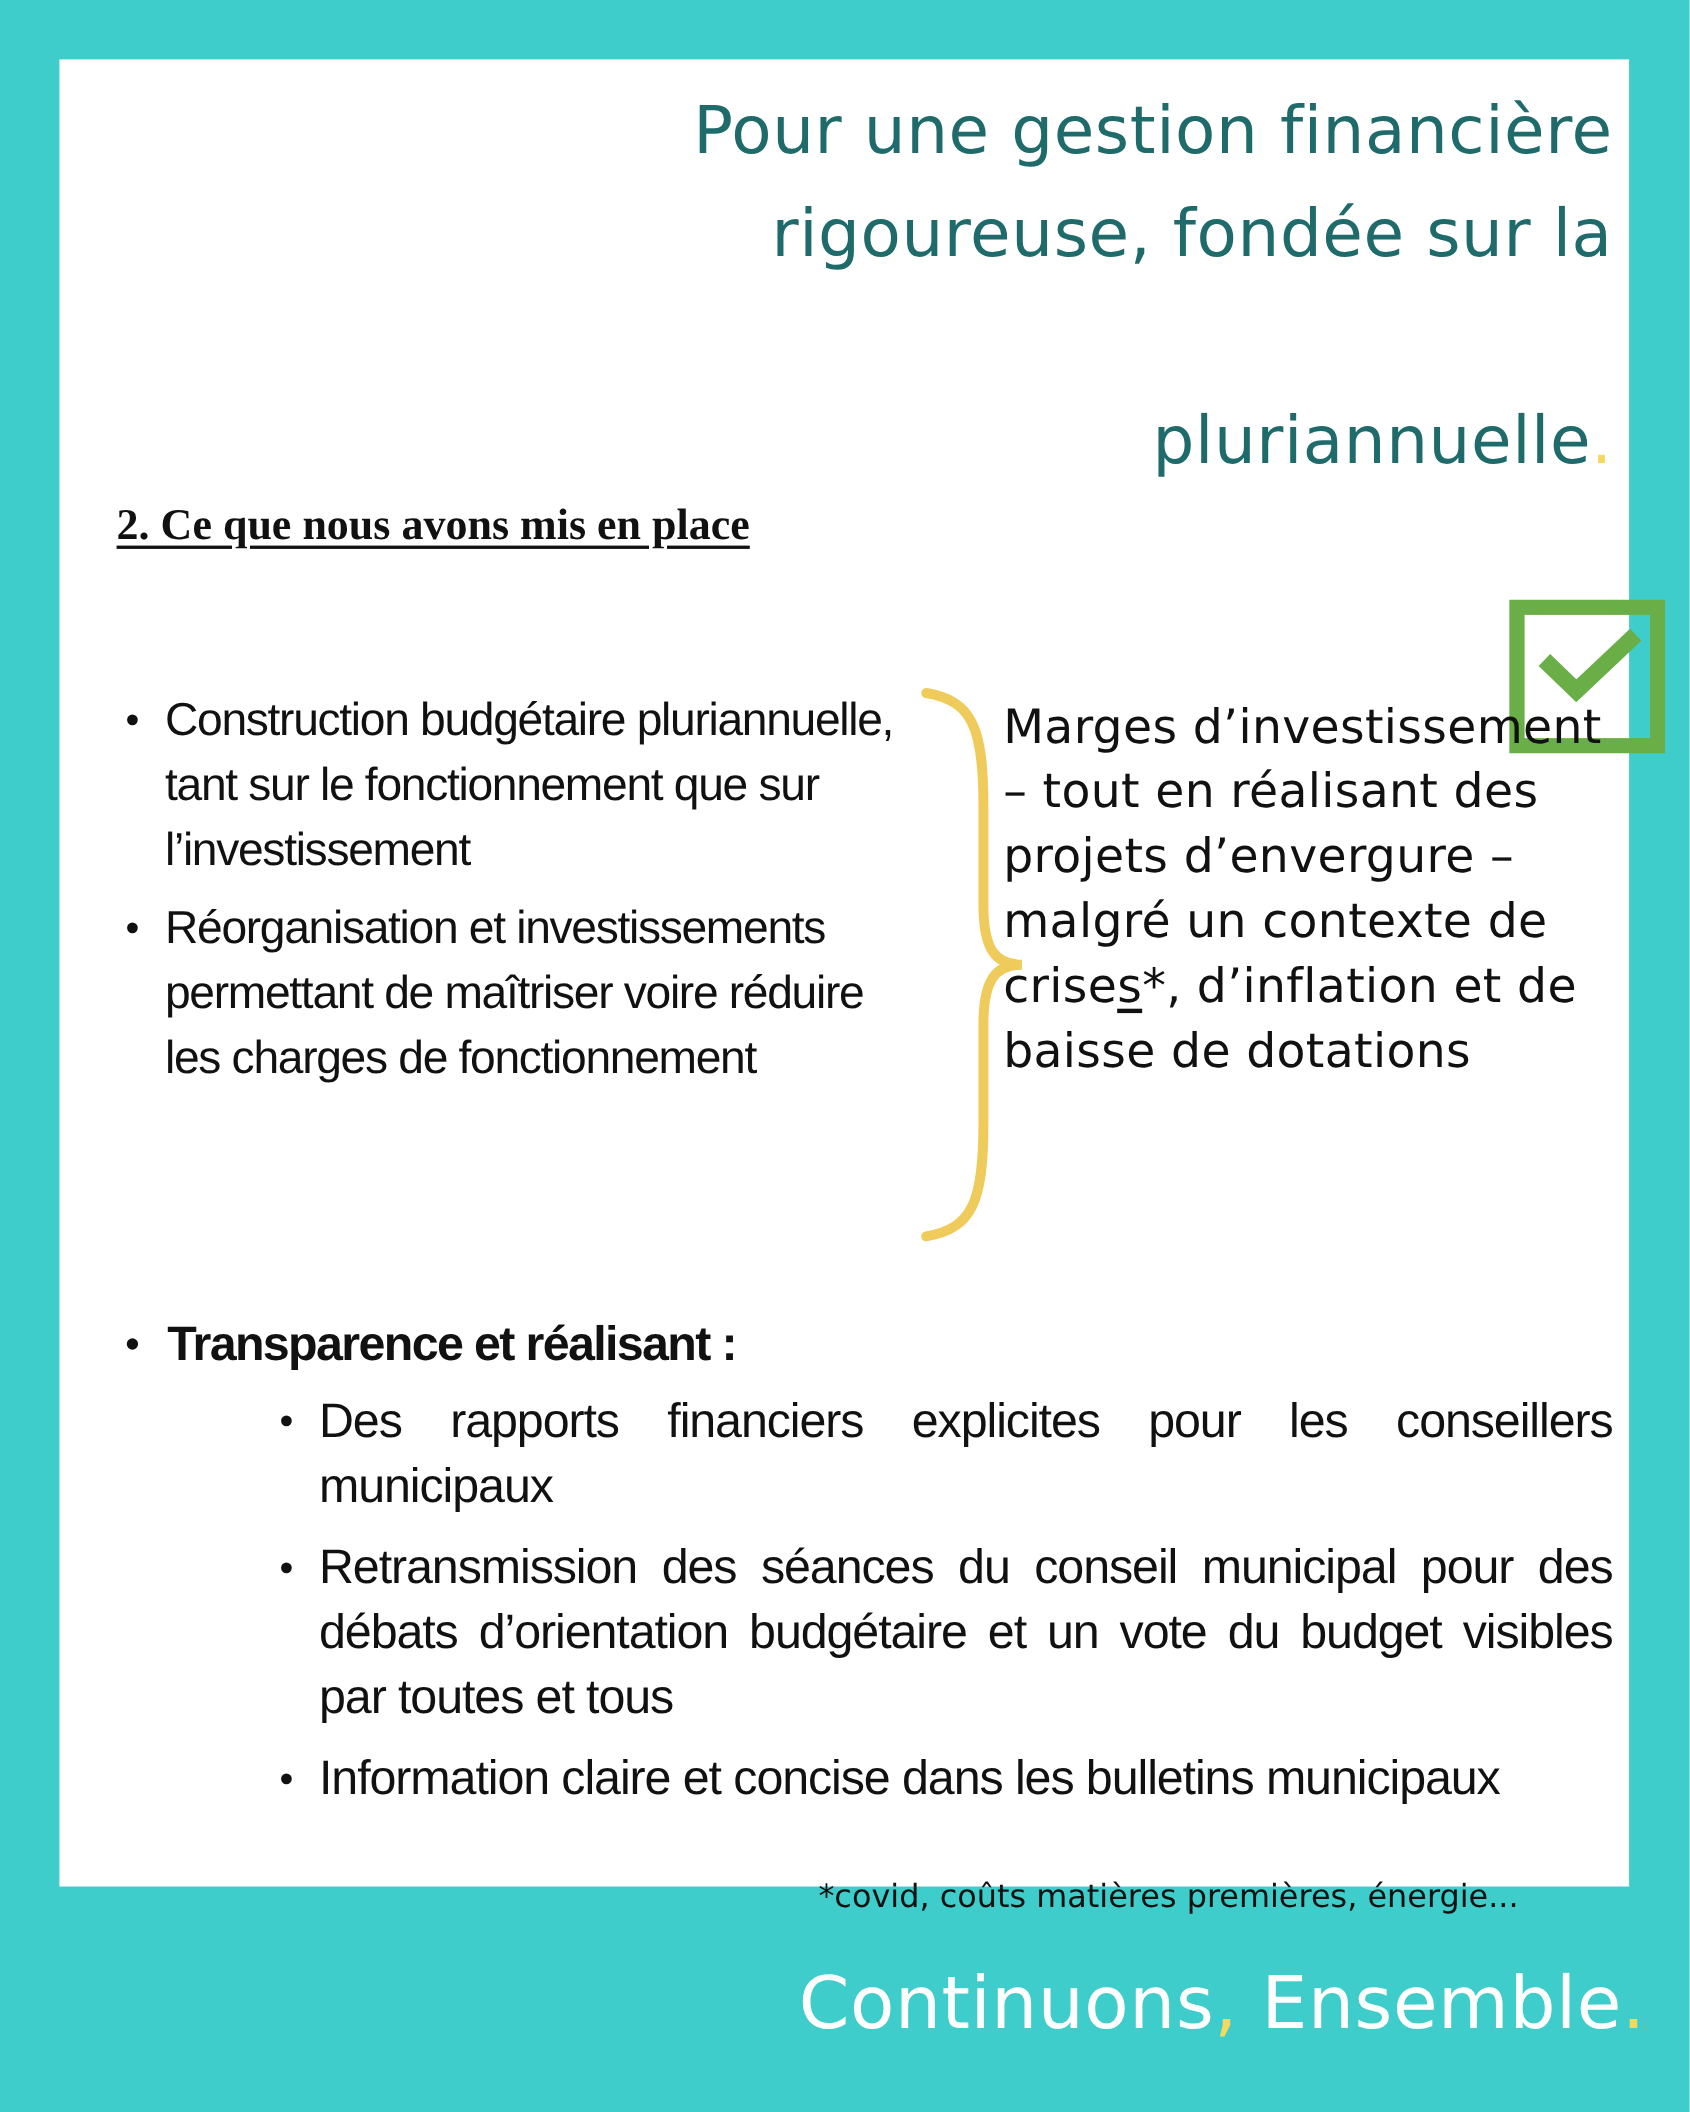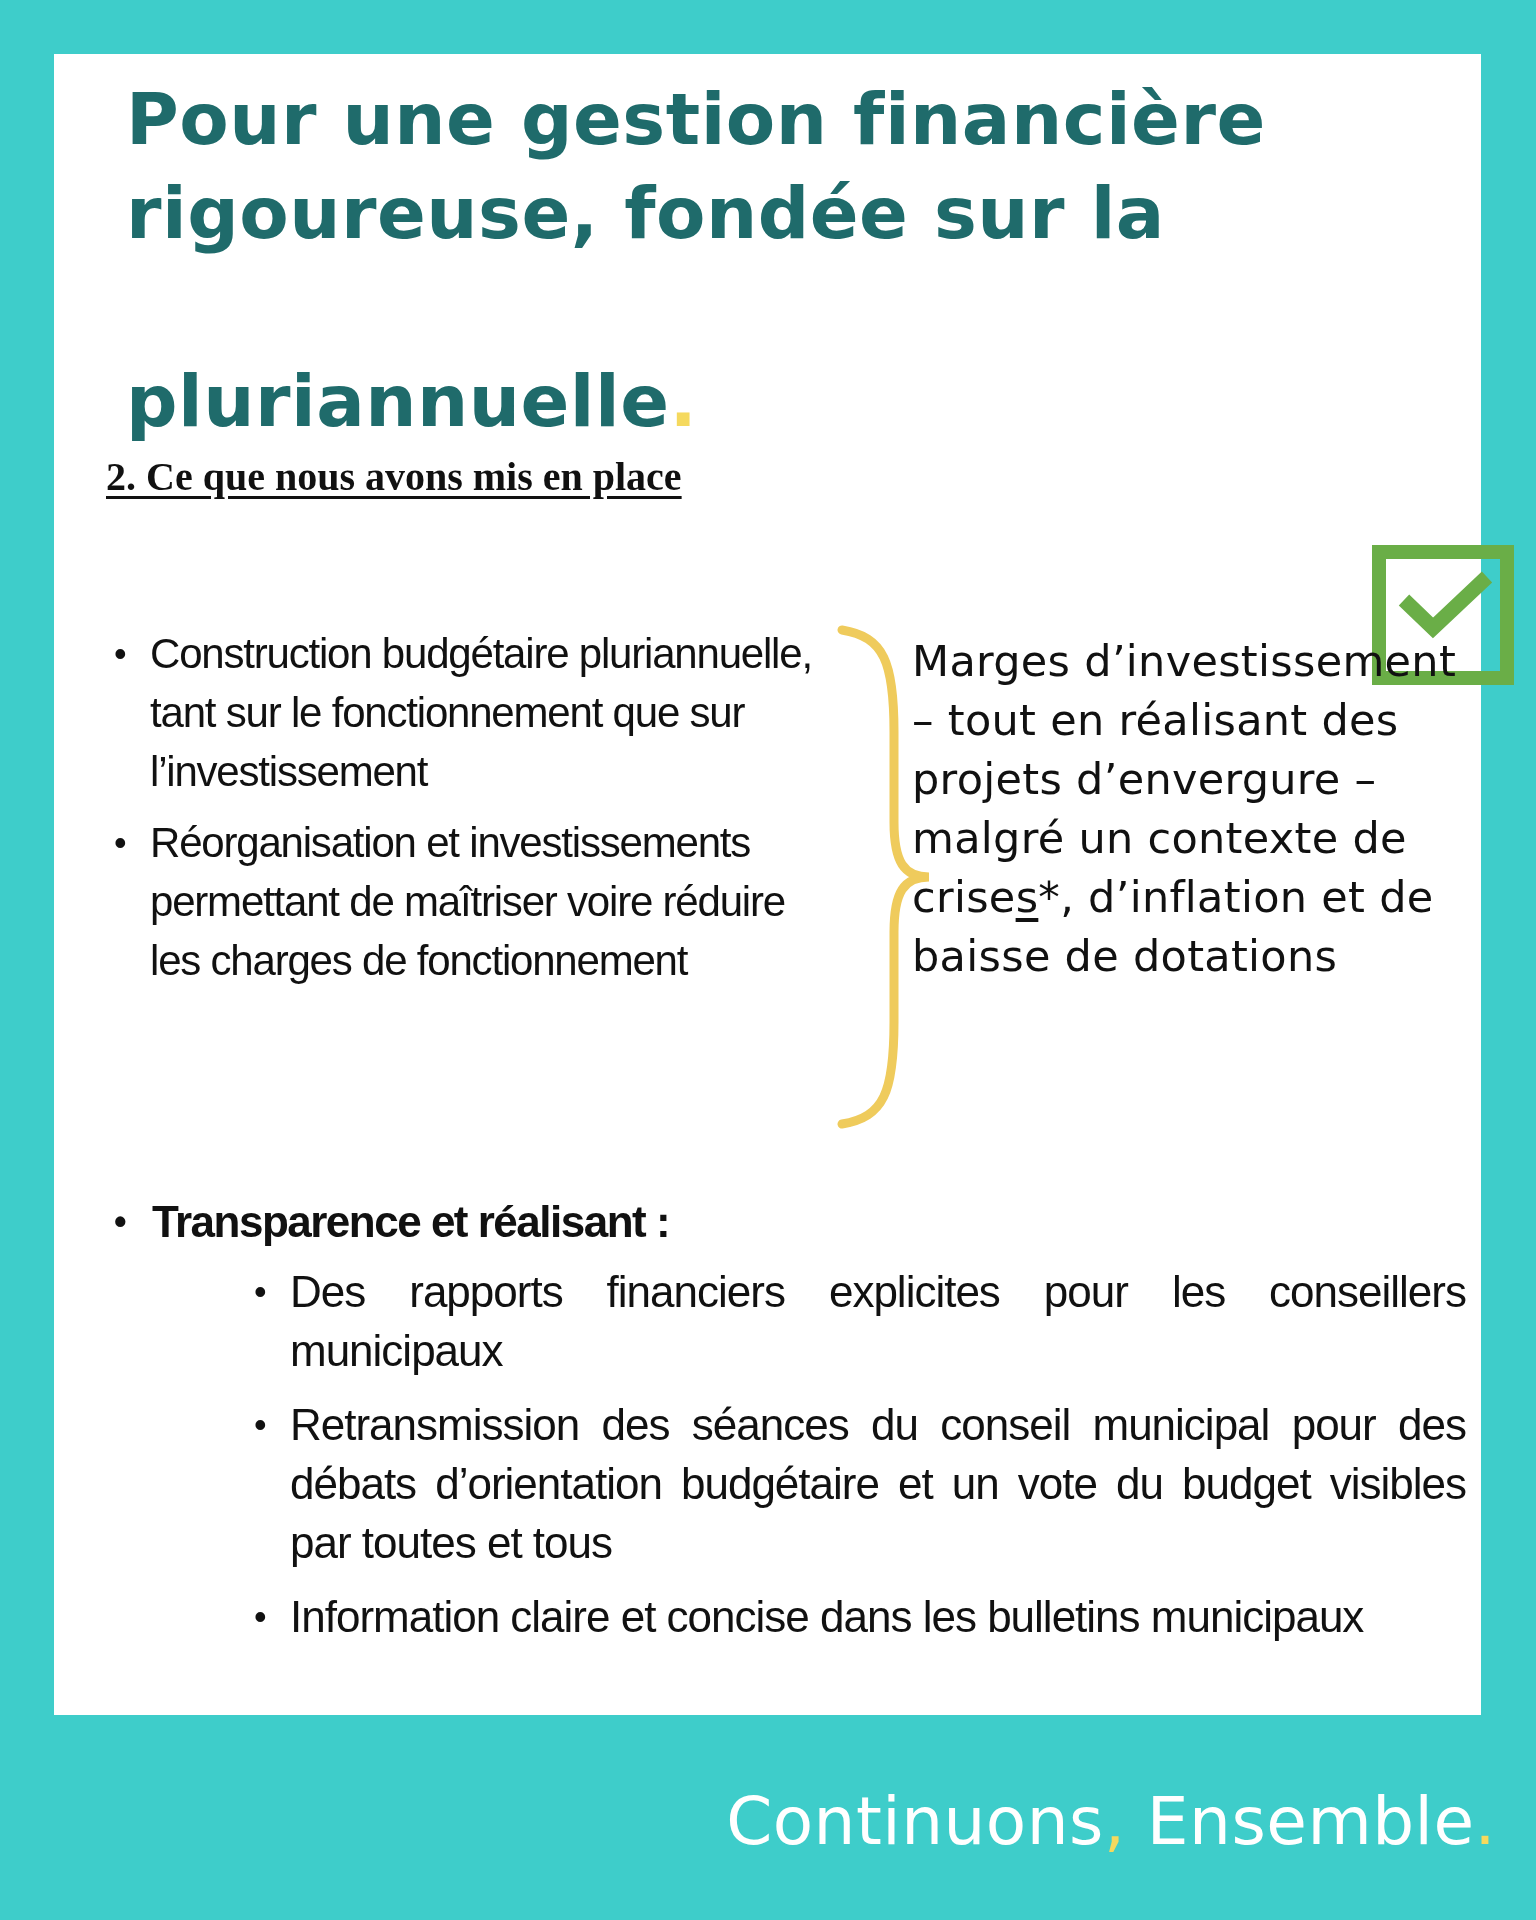--- a/index.html
+++ b/index.html
@@ -9,23 +9,24 @@
     position:relative;
     font-family:"Liberation Sans", "DejaVu Sans", sans-serif;
     color:#111;
   }
   .card {
     position:absolute; left:54px; top:54px; width:1427px; height:1661px;
     background:#ffffff;
   }
   .title {
     position:absolute; left:72px; top:18px; width:1340px;
-    font-family:"DejaVu Sans", sans-serif; font-weight:bold;
-    font-size:72px; line-height:94px; color:#1F6B6B; letter-spacing:0.5px;
+    font-family:"DejaVu Sans", sans-serif; font-weight:normal;
+    font-size:60px; line-height:94px; color:#1F6B6B; letter-spacing:0.5px;
     margin:0;
+    text-align:right;
   }
   .title .dot { color:#F5D95E; }
   .subtitle {
     position:absolute; left:52px; top:398px;
     font-family:Liberation Serif, serif; font-weight:bold;
     font-size:40px; line-height:50px; text-decoration:underline;
     text-underline-offset:6px; text-decoration-thickness:3px;
     margin:0;
   }
   .left-list {
@@ -124,15 +125,16 @@
         <span class="bullet">•</span>
         <span>Retransmission des séances du conseil municipal pour des </span><b>débats d’orientation budgétaire et un vote du budget visibles par toutes et tous</b>
       </li>
       <li>
         <span class="bullet">•</span>
         <b>Information claire et concise dans les bulletins municipaux</b>
       </li>
     </ul>
   </div>
 
+  <div class="footnote">*covid, coûts matières premières, énergie...</div>
 </div>
 
 <div class="slogan"><span>Continuons</span><span class="accent">,</span><span> Ensemble</span><span class="accent">.</span></div>
 
 </body></html>

